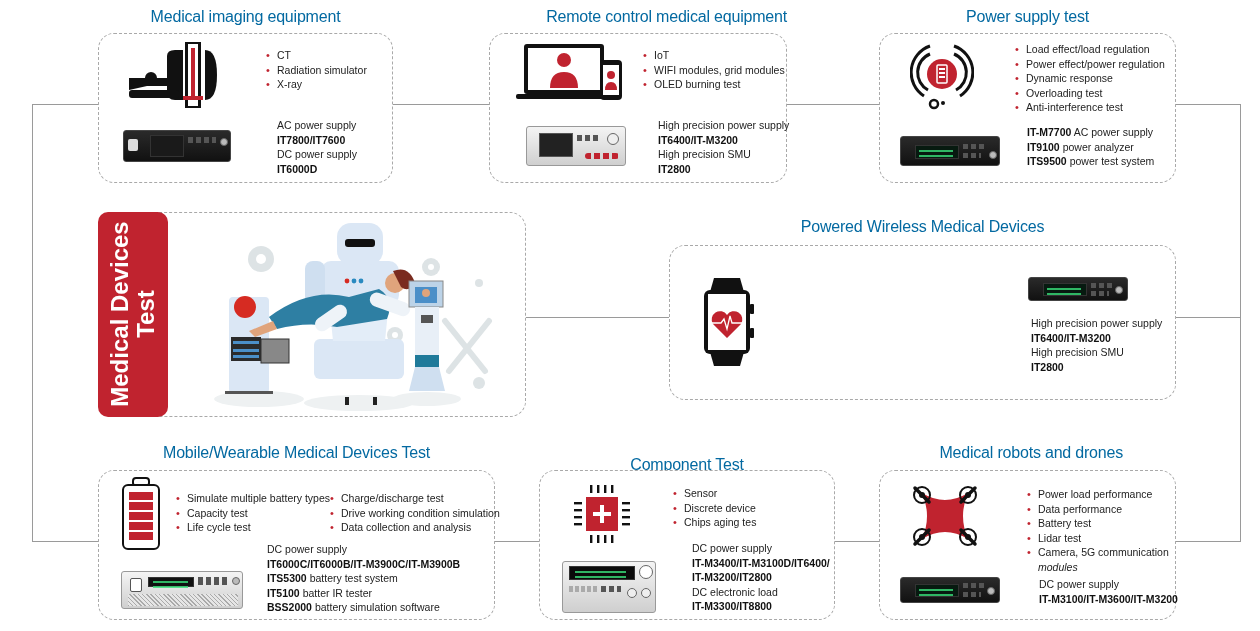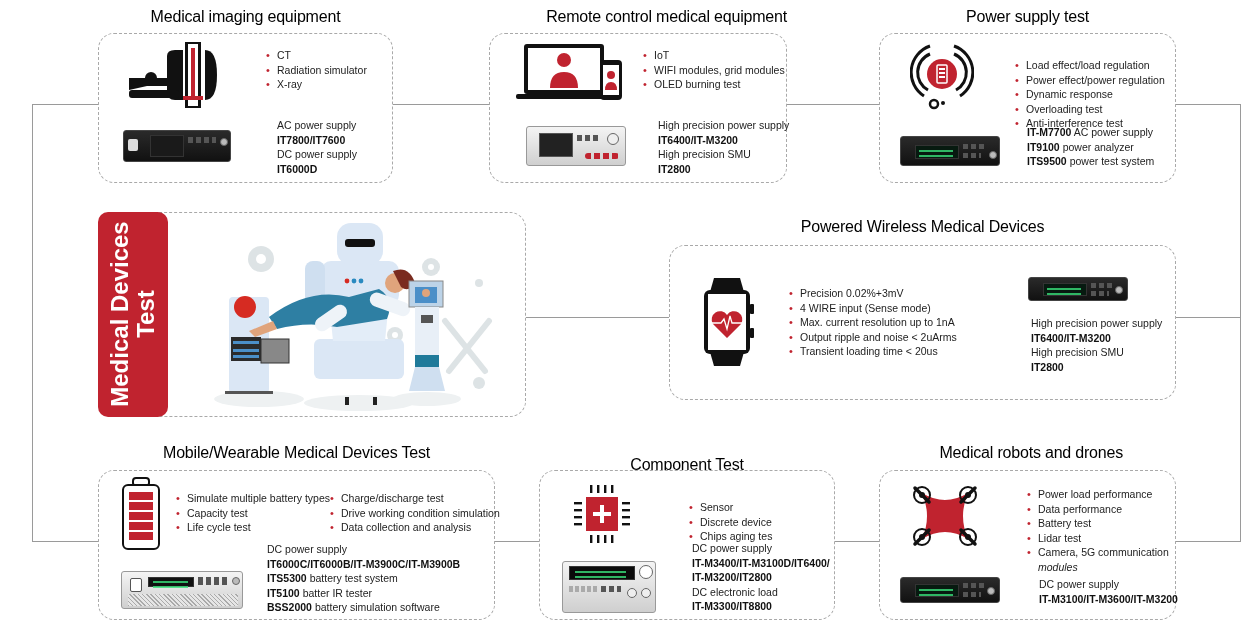--- a/index.html
+++ b/index.html
@@ -1,19 +1,19 @@
 <!DOCTYPE html>
 <html><head>
 <meta charset="utf-8">
 <style>
   * { box-sizing: border-box; margin: 0; padding: 0; }
   html, body { width: 1260px; height: 631px; background: #ffffff; overflow: hidden; }
   body { position: relative; font-family: "Liberation Sans", sans-serif; color: #222; }
   .abs { position: absolute; }
-  .title { position: absolute; color: #000000; font-size: 16px; text-align: center; white-space: nowrap; letter-spacing: -0.2px; }
+  .title { position: absolute; color: #0369a1; font-size: 16px; text-align: center; white-space: nowrap; letter-spacing: -0.2px; }
   .card { position: absolute; border: 1.3px dashed #a9a9a9; border-radius: 16px; background: #fff; }
   .line { position: absolute; background: #9a9a9a; }
   ul.bul { list-style: none; font-size: 10.5px; line-height: 14.5px; color: #222; }
   ul.bul li { position: relative; padding-left: 12px; white-space: nowrap; }
   ul.bul li::before { content: "\2022"; color: #c0232f; position: absolute; left: 1px; top: 0; font-size: 11px; }
   .prod { font-size: 10.5px; line-height: 14.5px; color: #222; white-space: nowrap; }
   .prod b { font-weight: bold; color: #111; }
   .device { position: absolute; border-radius: 3px; }
   .dark-dev { background: linear-gradient(#2a2a2a, #111); border: 1px solid #444; }
   .light-dev { background: linear-gradient(#f4f4f4, #cfcfcf); border: 1px solid #999; }
@@ -117,21 +117,21 @@
     <rect x="29" y="36" width="6" height="2" fill="#fff"></rect>
     <circle cx="24" cy="64" r="4" fill="none" stroke="#111" stroke-width="2.5"></circle>
     <circle cx="33" cy="63" r="2" fill="#111"></circle>
   </svg>
   <div class="device dark-dev" style="left:20px;top:102px;width:100px;height:30px;">
     <div class="screen green" style="left:14px;top:8px;width:44px;height:14px;background:#071a10;"></div>
     <div class="keys" style="left:62px;top:7px;width:24px;height:5px;"></div>
     <div class="keys" style="left:62px;top:16px;width:18px;height:5px;"></div>
     <div class="knob" style="left:88px;top:14px;width:8px;height:8px;"></div>
   </div>
-  <ul class="bul abs" style="left:134px;top:8px;margin-top:16px;">
+  <ul class="bul abs" style="left:134px;top:8px;">
     <li>Load effect/load regulation</li>
     <li>Power effect/power regulation</li>
     <li>Dynamic response</li>
     <li>Overloading test</li>
     <li>Anti-interference test</li>
   </ul>
   <div class="prod abs" style="left:147px;top:91px;">
     <div><b>IT-M7700</b> <span>AC power supply</span></div>
     <div><b>IT9100</b> <span>power analyzer</span></div>
     <div><b>ITS9500</b> <span>power test system</span></div>
@@ -206,27 +206,20 @@
   <svg class="abs" style="left:32px;top:30px;" width="54" height="92" viewBox="0 0 54 92">
     <path d="M8 16 l4 -14 h26 l4 14z" fill="#111"></path>
     <path d="M8 76 l4 14 h26 l4 -14z" fill="#111"></path>
     <rect x="2" y="14" width="46" height="64" rx="6" fill="#111"></rect>
     <rect x="6" y="18" width="38" height="56" fill="#fff"></rect>
     <rect x="48" y="28" width="4" height="10" rx="1" fill="#111"></rect>
     <rect x="48" y="52" width="4" height="10" rx="1" fill="#111"></rect>
     <path d="M25 62 L11 48 a7 7 0 0 1 14 -9 a7 7 0 0 1 14 9z" fill="#c0232f"></path>
     <polyline points="10,47 19,47 22,43 25,53 28,40 30,47 40,47" fill="none" stroke="#fff" stroke-width="1.3"></polyline>
   </svg>
-  <ul class="bul abs" style="left:118px;top:40px;">
-    <li>Precision 0.02%+3mV</li>
-    <li>4 WIRE input (Sense mode)</li>
-    <li>Max. current resolution up to 1nA</li>
-    <li>Output ripple and noise &lt; 2uArms</li>
-    <li>Transient loading time &lt; 20us</li>
-  </ul>
   <div class="device dark-dev" style="left:358px;top:31px;width:100px;height:24px;">
     <div class="screen green" style="left:14px;top:5px;width:44px;height:13px;background:#071a10;"></div>
     <div class="keys" style="left:62px;top:5px;width:22px;height:5px;"></div>
     <div class="keys" style="left:62px;top:13px;width:18px;height:5px;"></div>
     <div class="knob" style="left:86px;top:8px;width:8px;height:8px;"></div>
   </div>
   <div class="prod abs" style="left:361px;top:70px;">
     <div>High precision power supply</div>
     <div><b>IT6400/IT-M3200</b></div>
     <div>High precision SMU</div>
@@ -297,21 +290,21 @@
     </g>
   </svg>
   <div class="device light-dev" style="left:22px;top:90px;width:94px;height:52px;">
     <div class="screen green" style="left:6px;top:4px;width:66px;height:14px;background:#0a0a0a;"></div>
     <div class="knob" style="left:76px;top:3px;width:14px;height:14px;background:#fff;"></div>
     <div class="keys" style="left:6px;top:24px;width:28px;height:6px;background:repeating-linear-gradient(90deg,#aaa 0 4px,transparent 4px 6px);"></div>
     <div class="keys" style="left:38px;top:24px;width:20px;height:6px;"></div>
     <div class="knob" style="left:64px;top:26px;width:10px;height:10px;background:#eee;"></div>
     <div class="knob" style="left:78px;top:26px;width:10px;height:10px;background:#eee;"></div>
   </div>
-  <ul class="bul abs" style="left:148px;top:15px;margin-top:14px;">
+  <ul class="bul abs" style="left:132px;top:15px;">
     <li>Sensor</li>
     <li>Discrete device</li>
     <li>Chips aging tes</li>
   </ul>
   <div class="prod abs" style="left:152px;top:70px;">
     <div>DC power supply</div>
     <div><b>IT-M3400/IT-M3100D/IT6400/</b></div>
     <div><b>IT-M3200/IT2800</b></div>
     <div>DC electronic load</div>
     <div><b>IT-M3300/IT8800</b></div>

